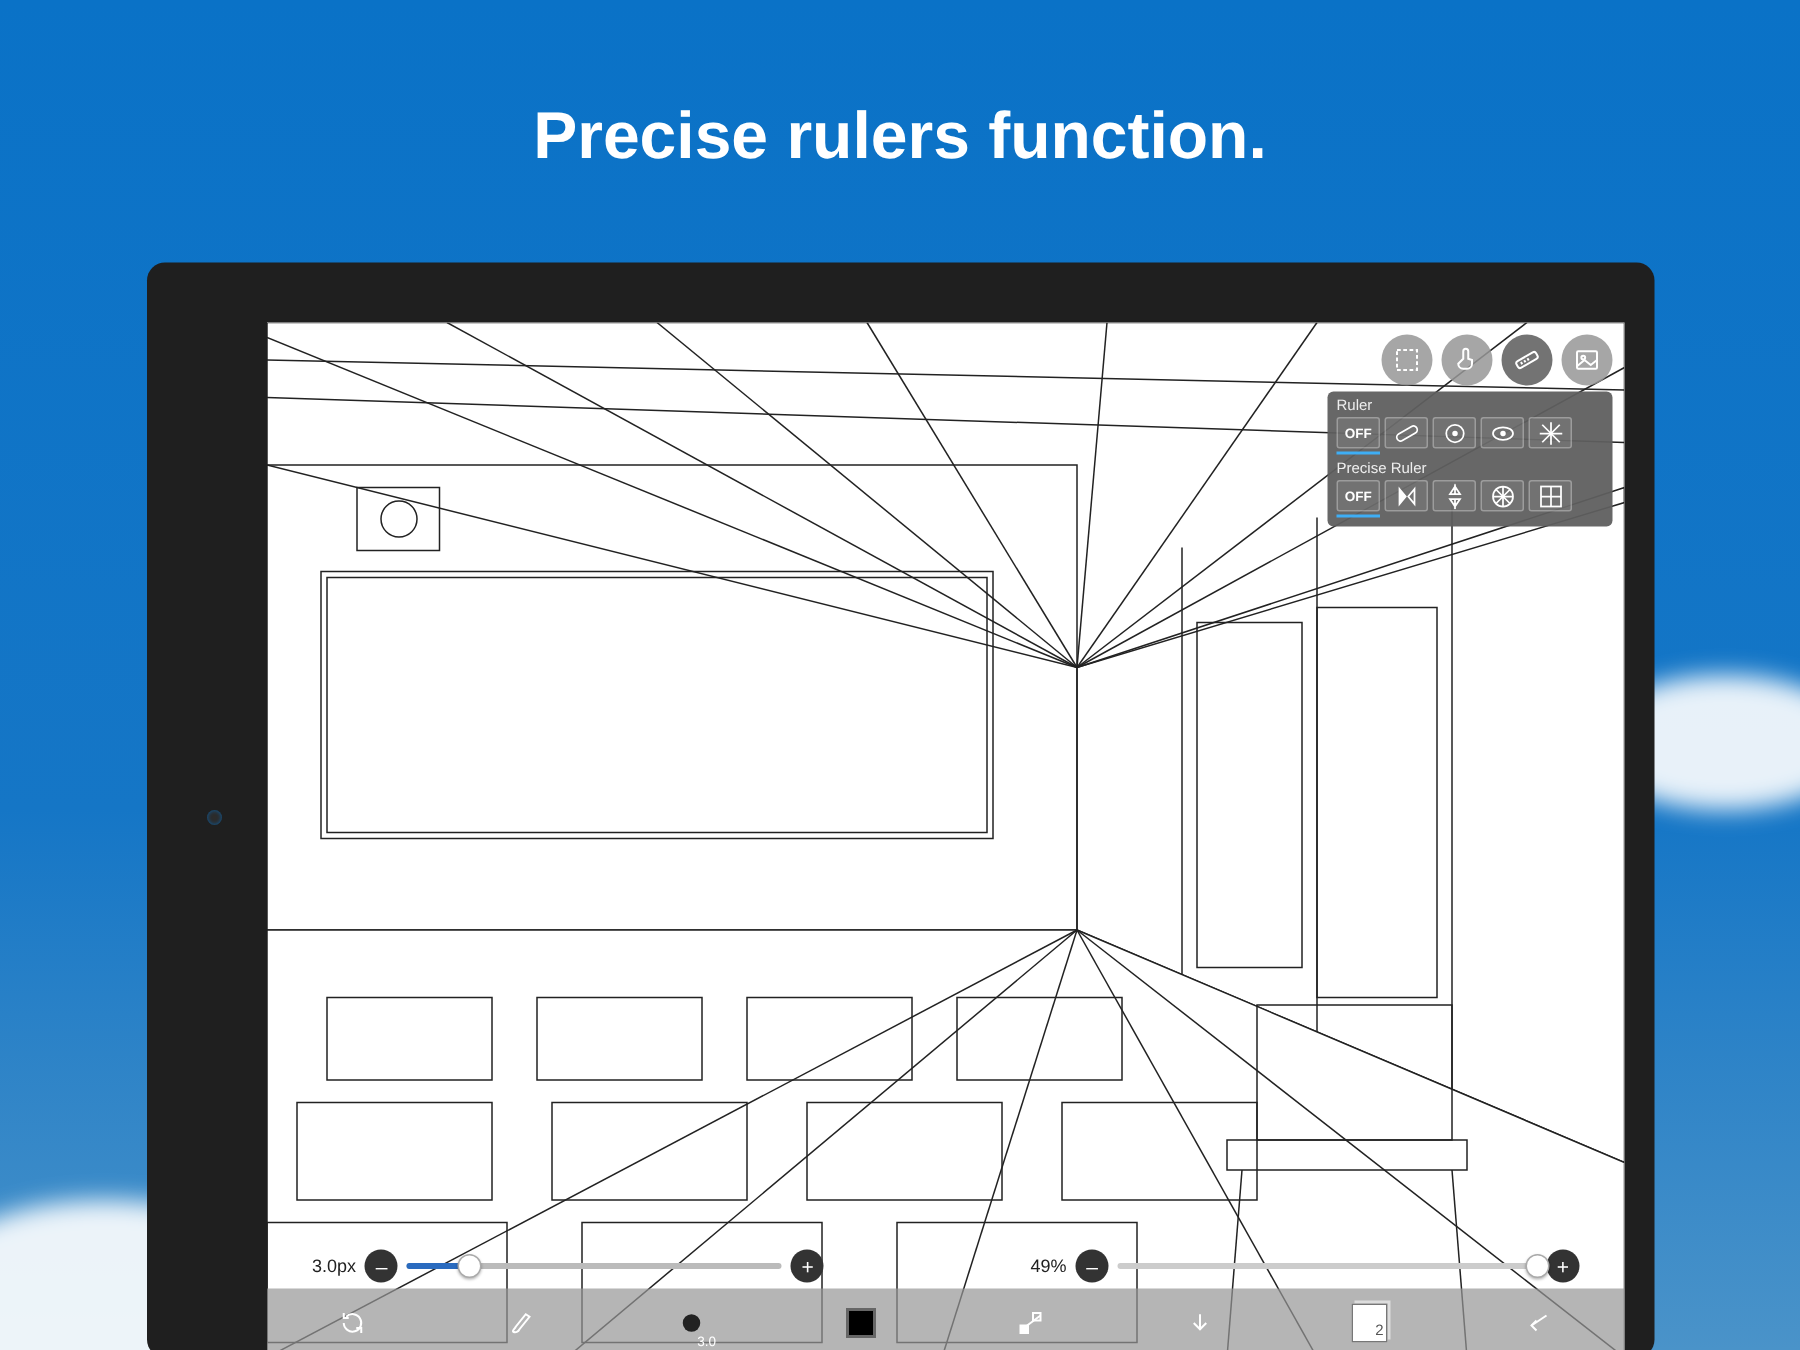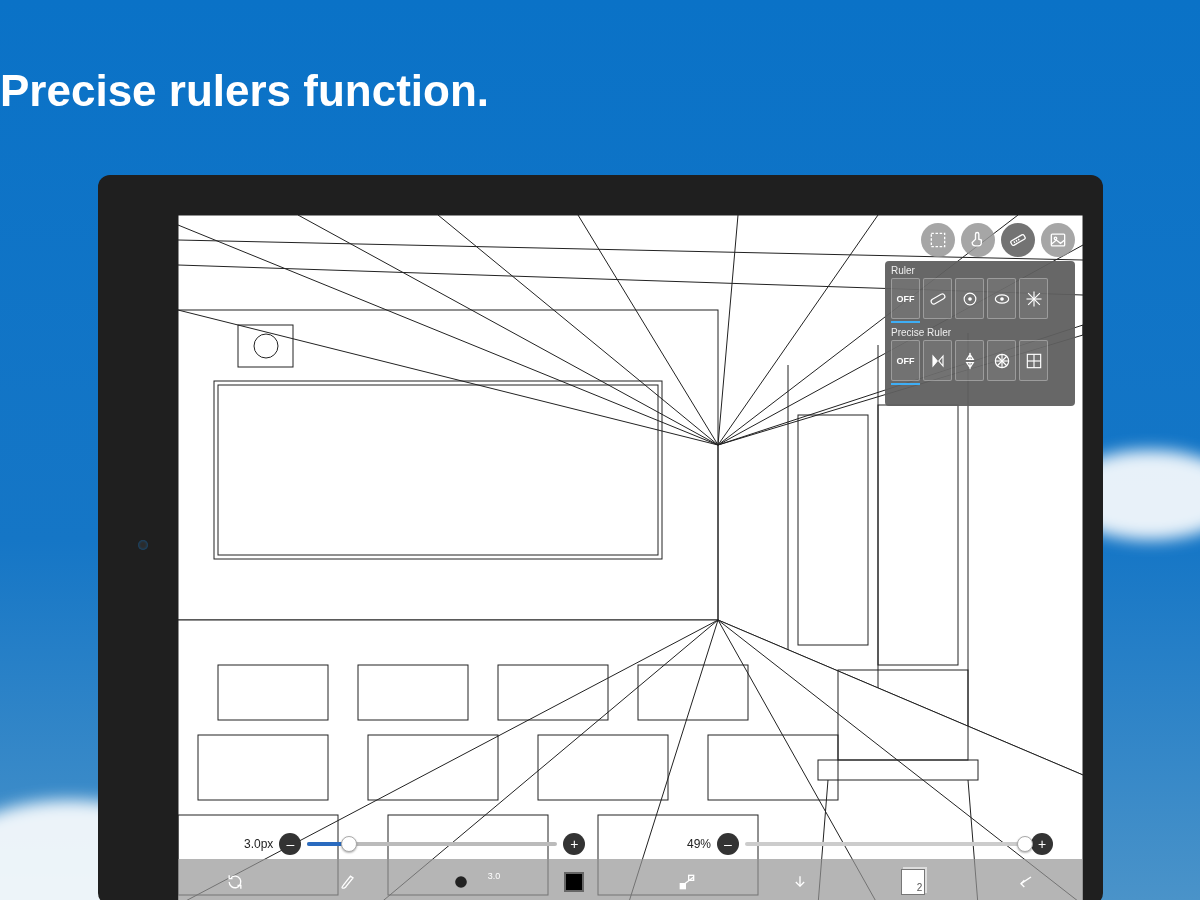--- a/index.html
+++ b/index.html
@@ -10,21 +10,21 @@
   overflow: hidden;
   position: relative;
 }
 
 .cloud { position:absolute; background:#fff; border-radius:50%; filter:blur(8px); opacity:.9; }
 .c1 { width:260px; height:140px; left:-60px; bottom:-40px; }
 .c2 { width:180px; height:90px; right:-40px; bottom:360px; }
 
 .hero-title {
   position:absolute; top:66px; left:0; right:0;
-  color:#fff;
+  text-align:center; color:#fff;
   font-size:44px; font-weight:700;
 }
 
 
 .tablet {
   position:absolute; left:98px; top:175px;
   width:1005px; height:730px;
   background:#1f1f1f; border-radius:12px;
   padding:40px 20px 0 80px;
 }
@@ -40,54 +40,54 @@
 
 .pill-row { position:absolute; top:8px; right:8px; display:flex; gap:6px; }
 .pill { width:34px; height:34px; border-radius:50%; background:rgba(150,150,150,.85); display:flex; align-items:center; justify-content:center; color:#fff; }
 .pill.active { background:rgba(90,90,90,.85); }
 .pill svg { width:20px; height:20px; stroke:#fff; fill:none; stroke-width:1.6; }
 
 
 .popover {
   position:absolute; top:46px; right:8px;
   width:190px; background:rgba(95,95,95,.95);
-  color:#fff; font-size:10px; border-radius:4px; padding:4px 6px 17px;
+  color:#fff; font-size:10px; border-radius:4px; padding:4px 6px 2px;
 }
 .pop-section { margin-bottom:4px; }
 .pop-label { font-size:10px; margin-bottom:2px; color:#eee; }
 .pop-row { display:flex; gap:3px; align-items:center; }
-.pop-btn { width:29px; height:41px; background:rgba(255,255,255,.08); border:1px solid rgba(255,255,255,.3); display:flex; align-items:center; justify-content:center; border-radius:2px; }
+.pop-btn { width:29px; height:21px; background:rgba(255,255,255,.08); border:1px solid rgba(255,255,255,.3); display:flex; align-items:center; justify-content:center; border-radius:2px; }
 .pop-btn.off { font-size:9px; font-weight:700; }
 .pop-btn svg { width:20px; height:20px; stroke:#fff; fill:none; stroke-width:1.4; }
 .pop-underline { height:2px; background:#3eaef5; width:29px; margin-top:2px; }
 
 
 .sliders { position:absolute; bottom:50px; left:30px; right:30px; display:flex; align-items:center; gap:8px; }
 .slider-group { display:flex; align-items:center; gap:6px; }
-.slider-label { font-size:12px; color:#222;margin-left:36px; }
+.slider-label { font-size:12px; color:#222; }
 .circ { width:22px; height:22px; border-radius:50%; background:#333; color:#fff; display:flex; align-items:center; justify-content:center; font-size:14px; }
 .track { position:relative; height:4px; border-radius:2px; }
 .track1 { width:250px; background:#bbb; }
 .track1 .fill { position:absolute; left:0; top:0; height:4px; width:40px; background:#2a6bbf; border-radius:2px; }
 .track2 { width:280px; background:#ccc; }
 .thumb { position:absolute; top:-6px; width:16px; height:16px; border-radius:50%; background:#fff; border:1px solid #aaa; box-shadow:0 1px 2px rgba(0,0,0,.3); }
 
 
 .toolbar {
   position:absolute; left:0; right:0; bottom:0; height:46px;
   background:rgba(150,150,150,.7);
   display:flex; align-items:center; gap:0;
 }
 .tool {
   flex:1; height:46px; display:flex; flex-direction:column; align-items:center; justify-content:center; gap:2px;
   position:relative;
 }
 .tool svg { width:20px; height:20px; stroke:#fff; fill:none; stroke-width:1.6; }
 .tool.active-underline::after { content:""; position:absolute; bottom:0; left:30%; right:30%; height:2px; background:#fff; }
-.badge { font-size:9px; color:#fff; position:absolute; left:50%; bottom:24px; transform:translateX(4px);margin-left:23px; }
+.badge { font-size:9px; color:#fff; position:absolute; left:50%; bottom:6px; transform:translateX(4px); }
 .color-swatch { width:20px; height:20px; background:#000; border:2px solid #666; }
 .layers-card { width:24px; height:26px; background:#fff; border:1px solid #777; display:flex; align-items:flex-end; justify-content:flex-end; font-size:10px; color:#555; padding:1px 2px; box-shadow:2px -2px 0 #ddd; }
 </style>
 </head>
 <body>
 
 <div class="cloud c1"></div>
 <div class="cloud c2"></div>
 
 <h1 class="hero-title">Precise rulers function.</h1>

